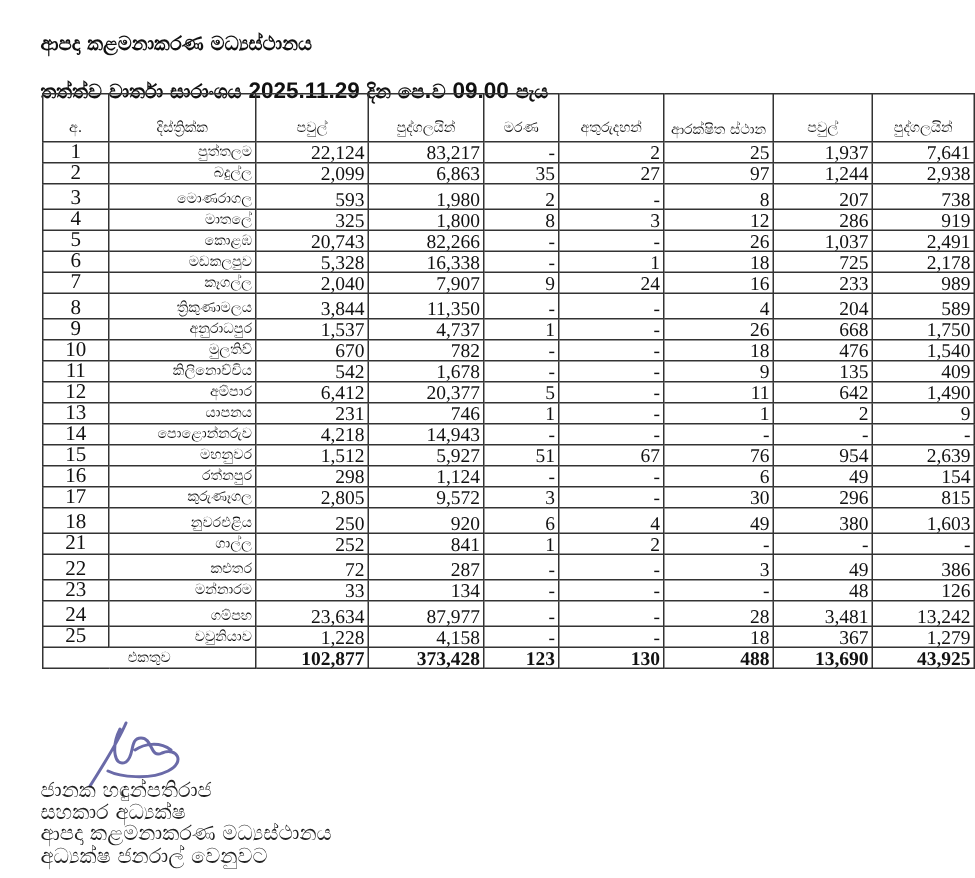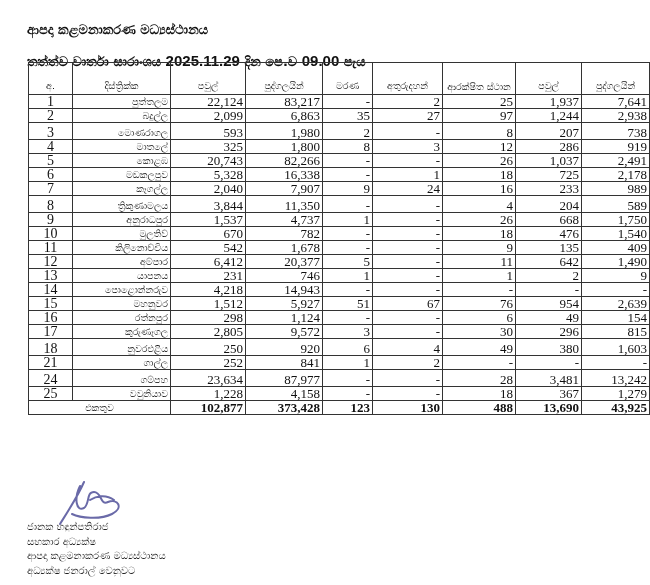--- a/index.html
+++ b/index.html
@@ -12,21 +12,21 @@
   td, th { border: 1px solid #333; padding: 0 2px; font-size: 13px; line-height: 13px; font-family: "Liberation Serif", serif; }
   th { font-family: "DejaVu Sans", sans-serif; font-weight: normal; font-size: 9.5px; height: 29px; vertical-align: bottom; padding-bottom: 2px; text-align: center; }
   td.num { text-align: right; }
   td.idx { text-align: center; font-size: 14px; }
   td.dist { text-align: right; font-family: "DejaVu Sans", sans-serif; font-size: 9.5px; }
   tr.tall td { height: 16px; vertical-align: bottom; }
   tr.short td { height: 12px; }
   tr.total td { font-weight: bold; height: 12px; margin-top: 47px; }
   tr.total td.label { font-weight: normal; text-align: center; font-family: "DejaVu Sans", sans-serif; font-size: 9.5px; }
   .sig { position: absolute; left: 50px; top: 478px; width: 80px; height: 50px; }
-  .footer { position: absolute; left: 27px; top: 520px; font-family: "DejaVu Sans", sans-serif; font-size: 10px; line-height: 14.5px; color: #222; }
+  .footer { position: absolute; left: 27px; top: 520px; font-family: "DejaVu Sans", sans-serif; font-size: 14px; line-height: 14.5px; color: #222; }
 </style>
 </head>
 <body>
 
 <div class="title title1">ආපදා කළමනාකරණ මධ්‍යස්ථානය</div>
 <div class="title title2">
   <span>තත්ත්ව වාර්තා සාරාංශය</span>
   <span class="num">2025.11.29</span>
   <span>දින පෙ.ව</span>
   <span class="num">09.00</span>
@@ -262,20 +262,42 @@
         <td class="dist">ගාල්ල</td>
         <td class="num">252</td>
         <td class="num">841</td>
         <td class="num">1</td>
         <td class="num">2</td>
         <td class="num">-</td>
         <td class="num">-</td>
         <td class="num">-</td>
       </tr>
       <tr class="tall">
+        <td class="idx">22</td>
+        <td class="dist">කළුතර</td>
+        <td class="num">72</td>
+        <td class="num">287</td>
+        <td class="num">-</td>
+        <td class="num">-</td>
+        <td class="num">3</td>
+        <td class="num">49</td>
+        <td class="num">386</td>
+      </tr>
+      <tr class="short">
+        <td class="idx">23</td>
+        <td class="dist">මන්නාරම</td>
+        <td class="num">33</td>
+        <td class="num">134</td>
+        <td class="num">-</td>
+        <td class="num">-</td>
+        <td class="num">-</td>
+        <td class="num">48</td>
+        <td class="num">126</td>
+      </tr>
+      <tr class="tall">
         <td class="idx">24</td>
         <td class="dist">ගම්පහ</td>
         <td class="num">23,634</td>
         <td class="num">87,977</td>
         <td class="num">-</td>
         <td class="num">-</td>
         <td class="num">28</td>
         <td class="num">3,481</td>
         <td class="num">13,242</td>
       </tr>

